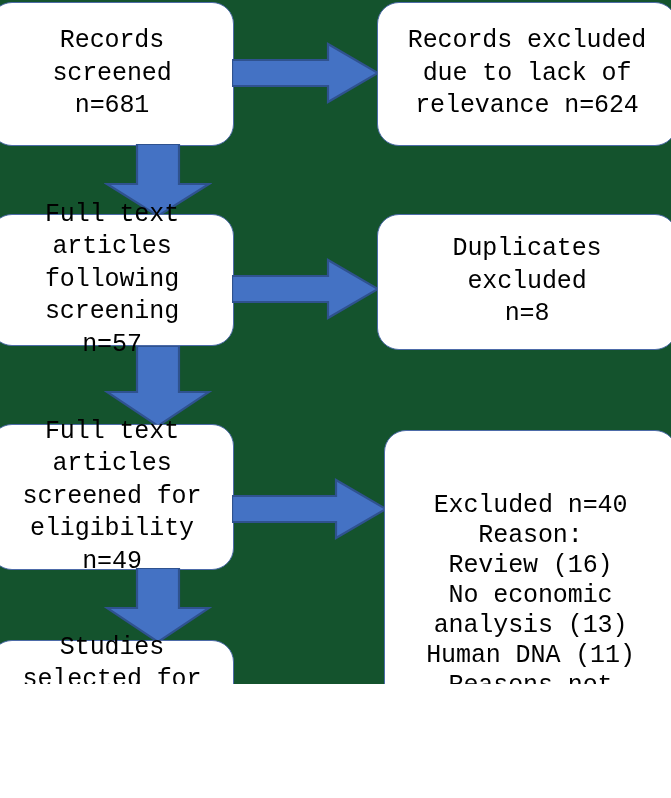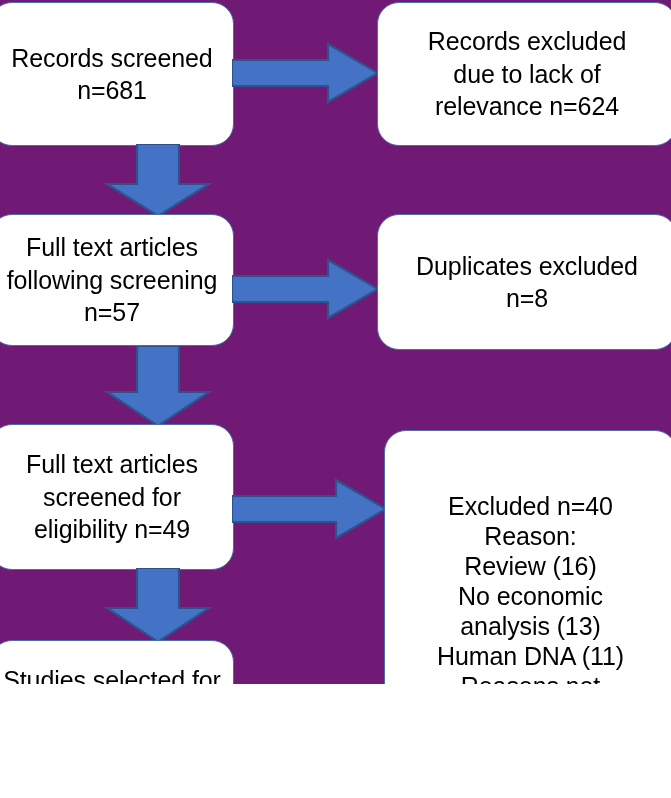--- a/index.html
+++ b/index.html
@@ -7,22 +7,23 @@
     padding: 0;
     background: #ffffff;
   }
   body {
     font-family: "Liberation Sans", sans-serif;
   }
   #diagram {
     position: relative;
     width: 671px;
     height: 684px;
-    background: #701a75;
+    background: #14532d;
     overflow: hidden;
+    font-family: Liberation Mono, monospace;
   }
   .node {
     position: absolute;
     box-sizing: border-box;
     background: #ffffff;
     border: 1.6px solid #4D6BA8;
     border-radius: 22px;
     display: flex;
     align-items: center;
     justify-content: center;

